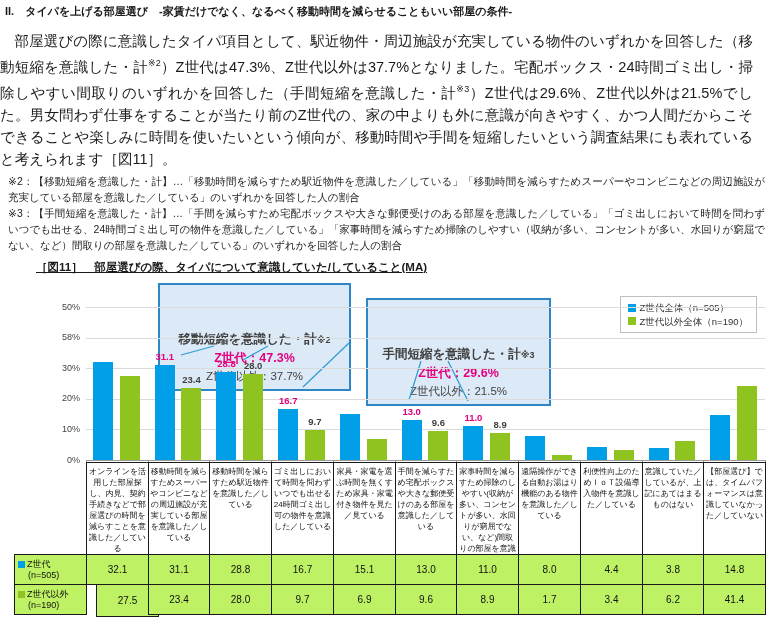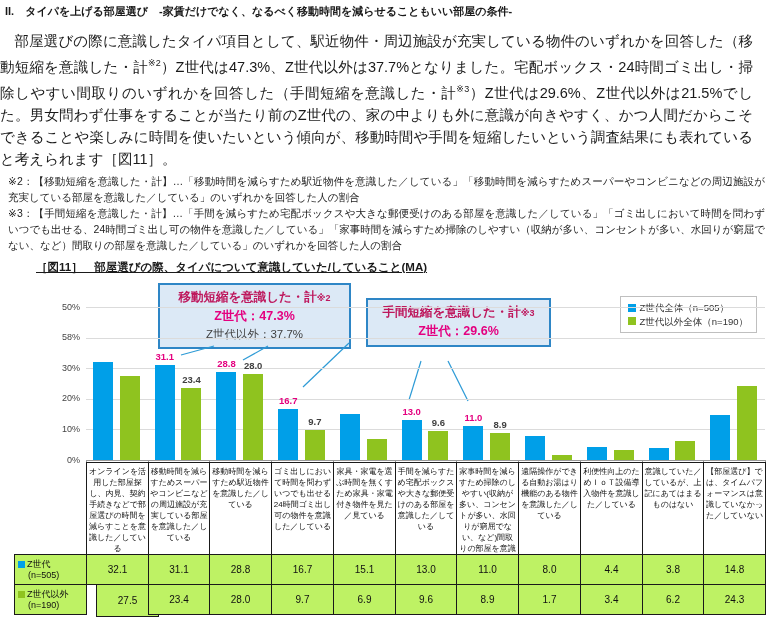--- a/index.html
+++ b/index.html
@@ -32,21 +32,21 @@
     color:#111;padding:4px 2px 0 3px;}
   .thead-cell .nline{padding-left:10px;}
   .sq{width:8px;height:8px;display:inline-block;flex:0 0 auto;}
   .sq-s{width:7px;height:7px;display:inline-block;margin-right:2px;vertical-align:-1px;}
   .legend{position:absolute;right:12px;top:13px;background:#fff;border:1px solid #BFBFBF;
     padding:4px 8px 4px 7px;font-size:9.5px;color:#333;}
   .legend-item{display:flex;align-items:center;gap:4px;line-height:13.5px;}
   .ann{position:absolute;background:#DCE9F6;border:2px solid #2E86C6;text-align:center;padding:4px 2px 5px 2px;}
   #ann1{left:158px;top:0px;width:193px;}
   #ann2{left:366px;top:15px;width:185px;}
-  .ann-title{font-size:12.5px;font-weight:bold;color:#be185d;}
+  .ann-title{font-size:12.5px;font-weight:bold;color:#404040;margin-top:42px;}
   .ann-title .mark{font-size:9px;font-weight:bold;}
   .ann-line1{font-size:12.5px;font-weight:bold;color:#E4007F;margin-top:2px;}
   .ann-line2{font-size:11.5px;color:#3F3F3F;margin-top:2px;}
   .callouts{position:absolute;left:0;top:0;pointer-events:none;}
 </style>
 </head>
 <body>
 
 <div class="abs" id="section-title">II.　タイパを上げる部屋選び　-家賃だけでなく、なるべく移動時間を減らせることもいい部屋の条件-</div>
 
@@ -72,20 +72,21 @@
 
   <div class="ann" id="ann1">
     <div class="ann-title"><span>移動短縮を意識した・計</span><span class="mark">※2</span></div>
     <div class="ann-line1">Z世代：47.3%</div>
     <div class="ann-line2">Z世代以外：37.7%</div>
   </div>
 
   <div class="ann" id="ann2">
     <div class="ann-title"><span>手間短縮を意識した・計</span><span class="mark">※3</span></div>
     <div class="ann-line1">Z世代：29.6%</div>
+    <div class="ann-line2">Z世代以外：21.5%</div>
   </div>
 
   <svg class="callouts" width="769" height="335" viewBox="0 0 769 335">
     <line x1="214" y1="63" x2="181" y2="72" stroke="#2E9BD6" stroke-width="1.2"></line>
     <line x1="268" y1="63" x2="243" y2="77" stroke="#2E9BD6" stroke-width="1.2"></line>
     <line x1="349" y1="60" x2="303" y2="104" stroke="#2E9BD6" stroke-width="1.2"></line>
     <line x1="421" y1="78" x2="409" y2="117" stroke="#2E9BD6" stroke-width="1.2"></line>
     <line x1="448" y1="78" x2="468" y2="118" stroke="#2E9BD6" stroke-width="1.2"></line>
   </svg>
 <div class="gridline" style="left: 86px; top: 146.4px; width: 679px;"></div>
@@ -177,14 +178,14 @@
     <div class="tcell" style="left: 96px; top: 301px; width: 63px; height: 33px;">27.5</div>
     <div class="tcell" style="left: 148px; top: 301px; width: 62px; height: 31px;">23.4</div>
     <div class="tcell" style="left: 209px; top: 301px; width: 63px; height: 31px;">28.0</div>
     <div class="tcell" style="left: 271px; top: 301px; width: 63px; height: 31px;">9.7</div>
     <div class="tcell" style="left: 333px; top: 301px; width: 63px; height: 31px;">6.9</div>
     <div class="tcell" style="left: 395px; top: 301px; width: 62px; height: 31px;">9.6</div>
     <div class="tcell" style="left: 456px; top: 301px; width: 63px; height: 31px;">8.9</div>
     <div class="tcell" style="left: 518px; top: 301px; width: 63px; height: 31px;">1.7</div>
     <div class="tcell" style="left: 580px; top: 301px; width: 63px; height: 31px;">3.4</div>
     <div class="tcell" style="left: 642px; top: 301px; width: 62px; height: 31px;">6.2</div>
-    <div class="tcell" style="left: 703px; top: 301px; width: 63px; height: 31px;">24.3</div>
+    <div class="tcell" style="left: 703px; top: 301px; width: 63px; height: 31px;">41.4</div>
   </div>
 
 </body></html>

